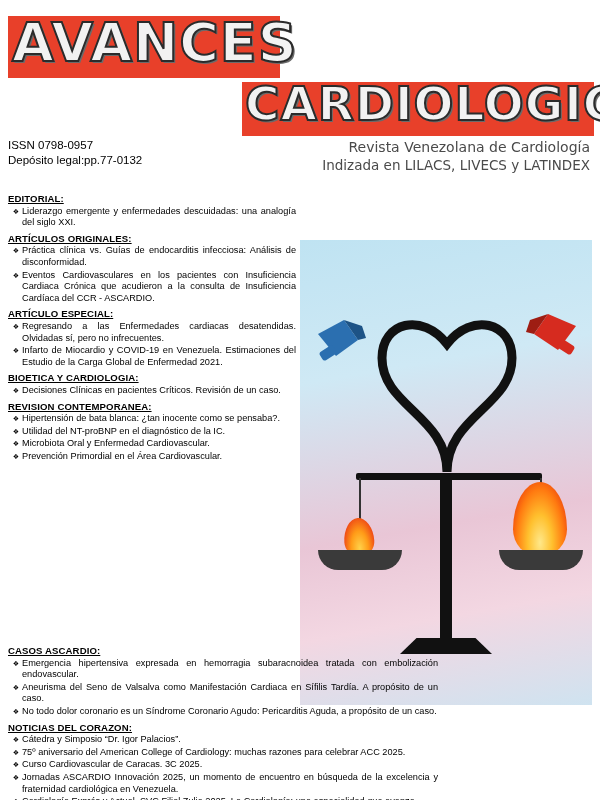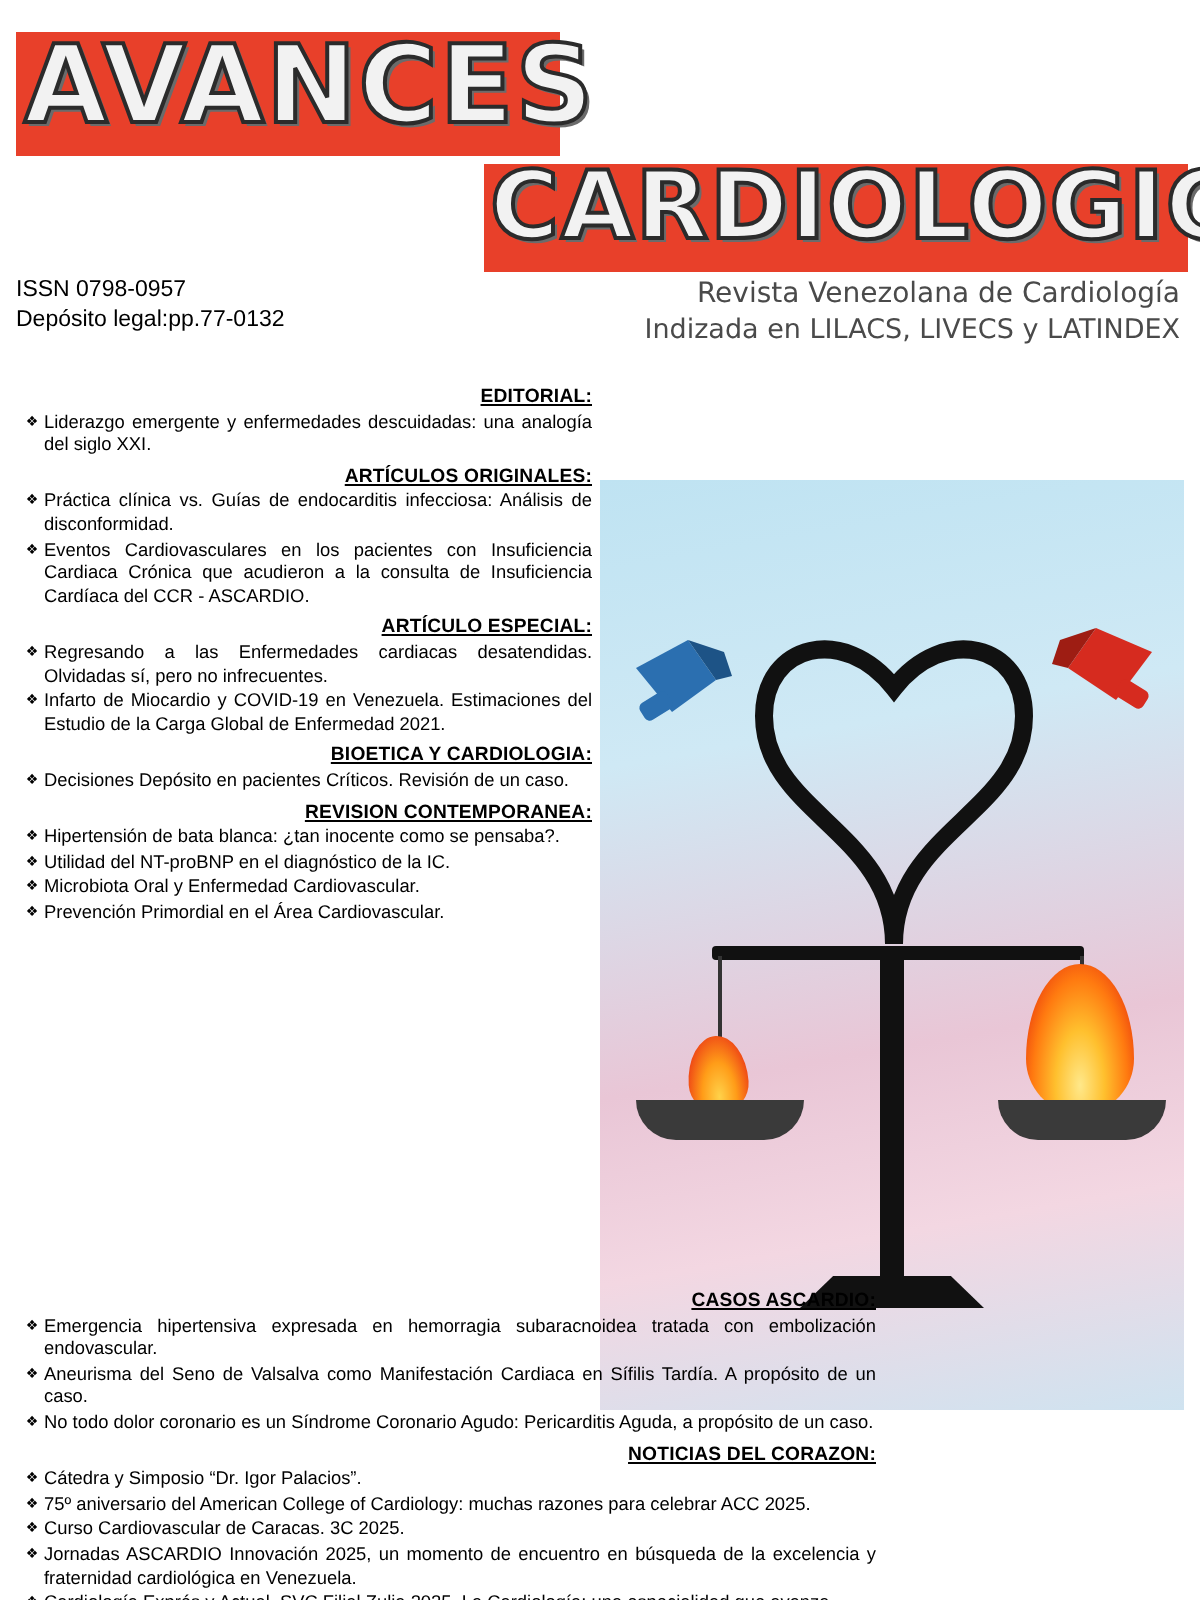--- a/index.html
+++ b/index.html
@@ -102,21 +102,20 @@
   }
   .toc.wide {
     width: 430px;
   }
   .section-head {
     font-size: 9.6px;
     font-weight: bold;
     text-decoration: underline;
     margin: 4px 0 1px 0;
     letter-spacing: 0.1px;
-    text-align: right;
   }
   .section-head:first-child { margin-top: 0; }
 
   .item {
     display: flex;
     align-items: flex-start;
     margin: 0 0 1px 0;
   }
   .bullet {
     flex: 0 0 auto;
@@ -273,21 +272,21 @@
         <span class="bullet">❖</span>
         <span class="item-text">Regresando a las Enfermedades cardiacas desatendidas. Olvidadas sí, pero no infrecuentes.</span>
       </div>
       <div class="item">
         <span class="bullet">❖</span>
         <span class="item-text">Infarto de Miocardio y COVID-19 en Venezuela. Estimaciones del Estudio de la Carga Global de Enfermedad 2021.</span>
       </div>
       <div class="section-head">BIOETICA Y CARDIOLOGIA:</div>
       <div class="item">
         <span class="bullet">❖</span>
-        <span class="item-text">Decisiones Depósito en pacientes Críticos. Revisión de un caso.</span>
+        <span class="item-text">Decisiones Clínicas en pacientes Críticos. Revisión de un caso.</span>
       </div>
       <div class="section-head">REVISION CONTEMPORANEA:</div>
       <div class="item">
         <span class="bullet">❖</span>
         <span class="item-text">Hipertensión de bata blanca: ¿tan inocente como se pensaba?.</span>
       </div>
       <div class="item">
         <span class="bullet">❖</span>
         <span class="item-text">Utilidad del NT-proBNP en el diagnóstico de la IC.</span>
       </div>

